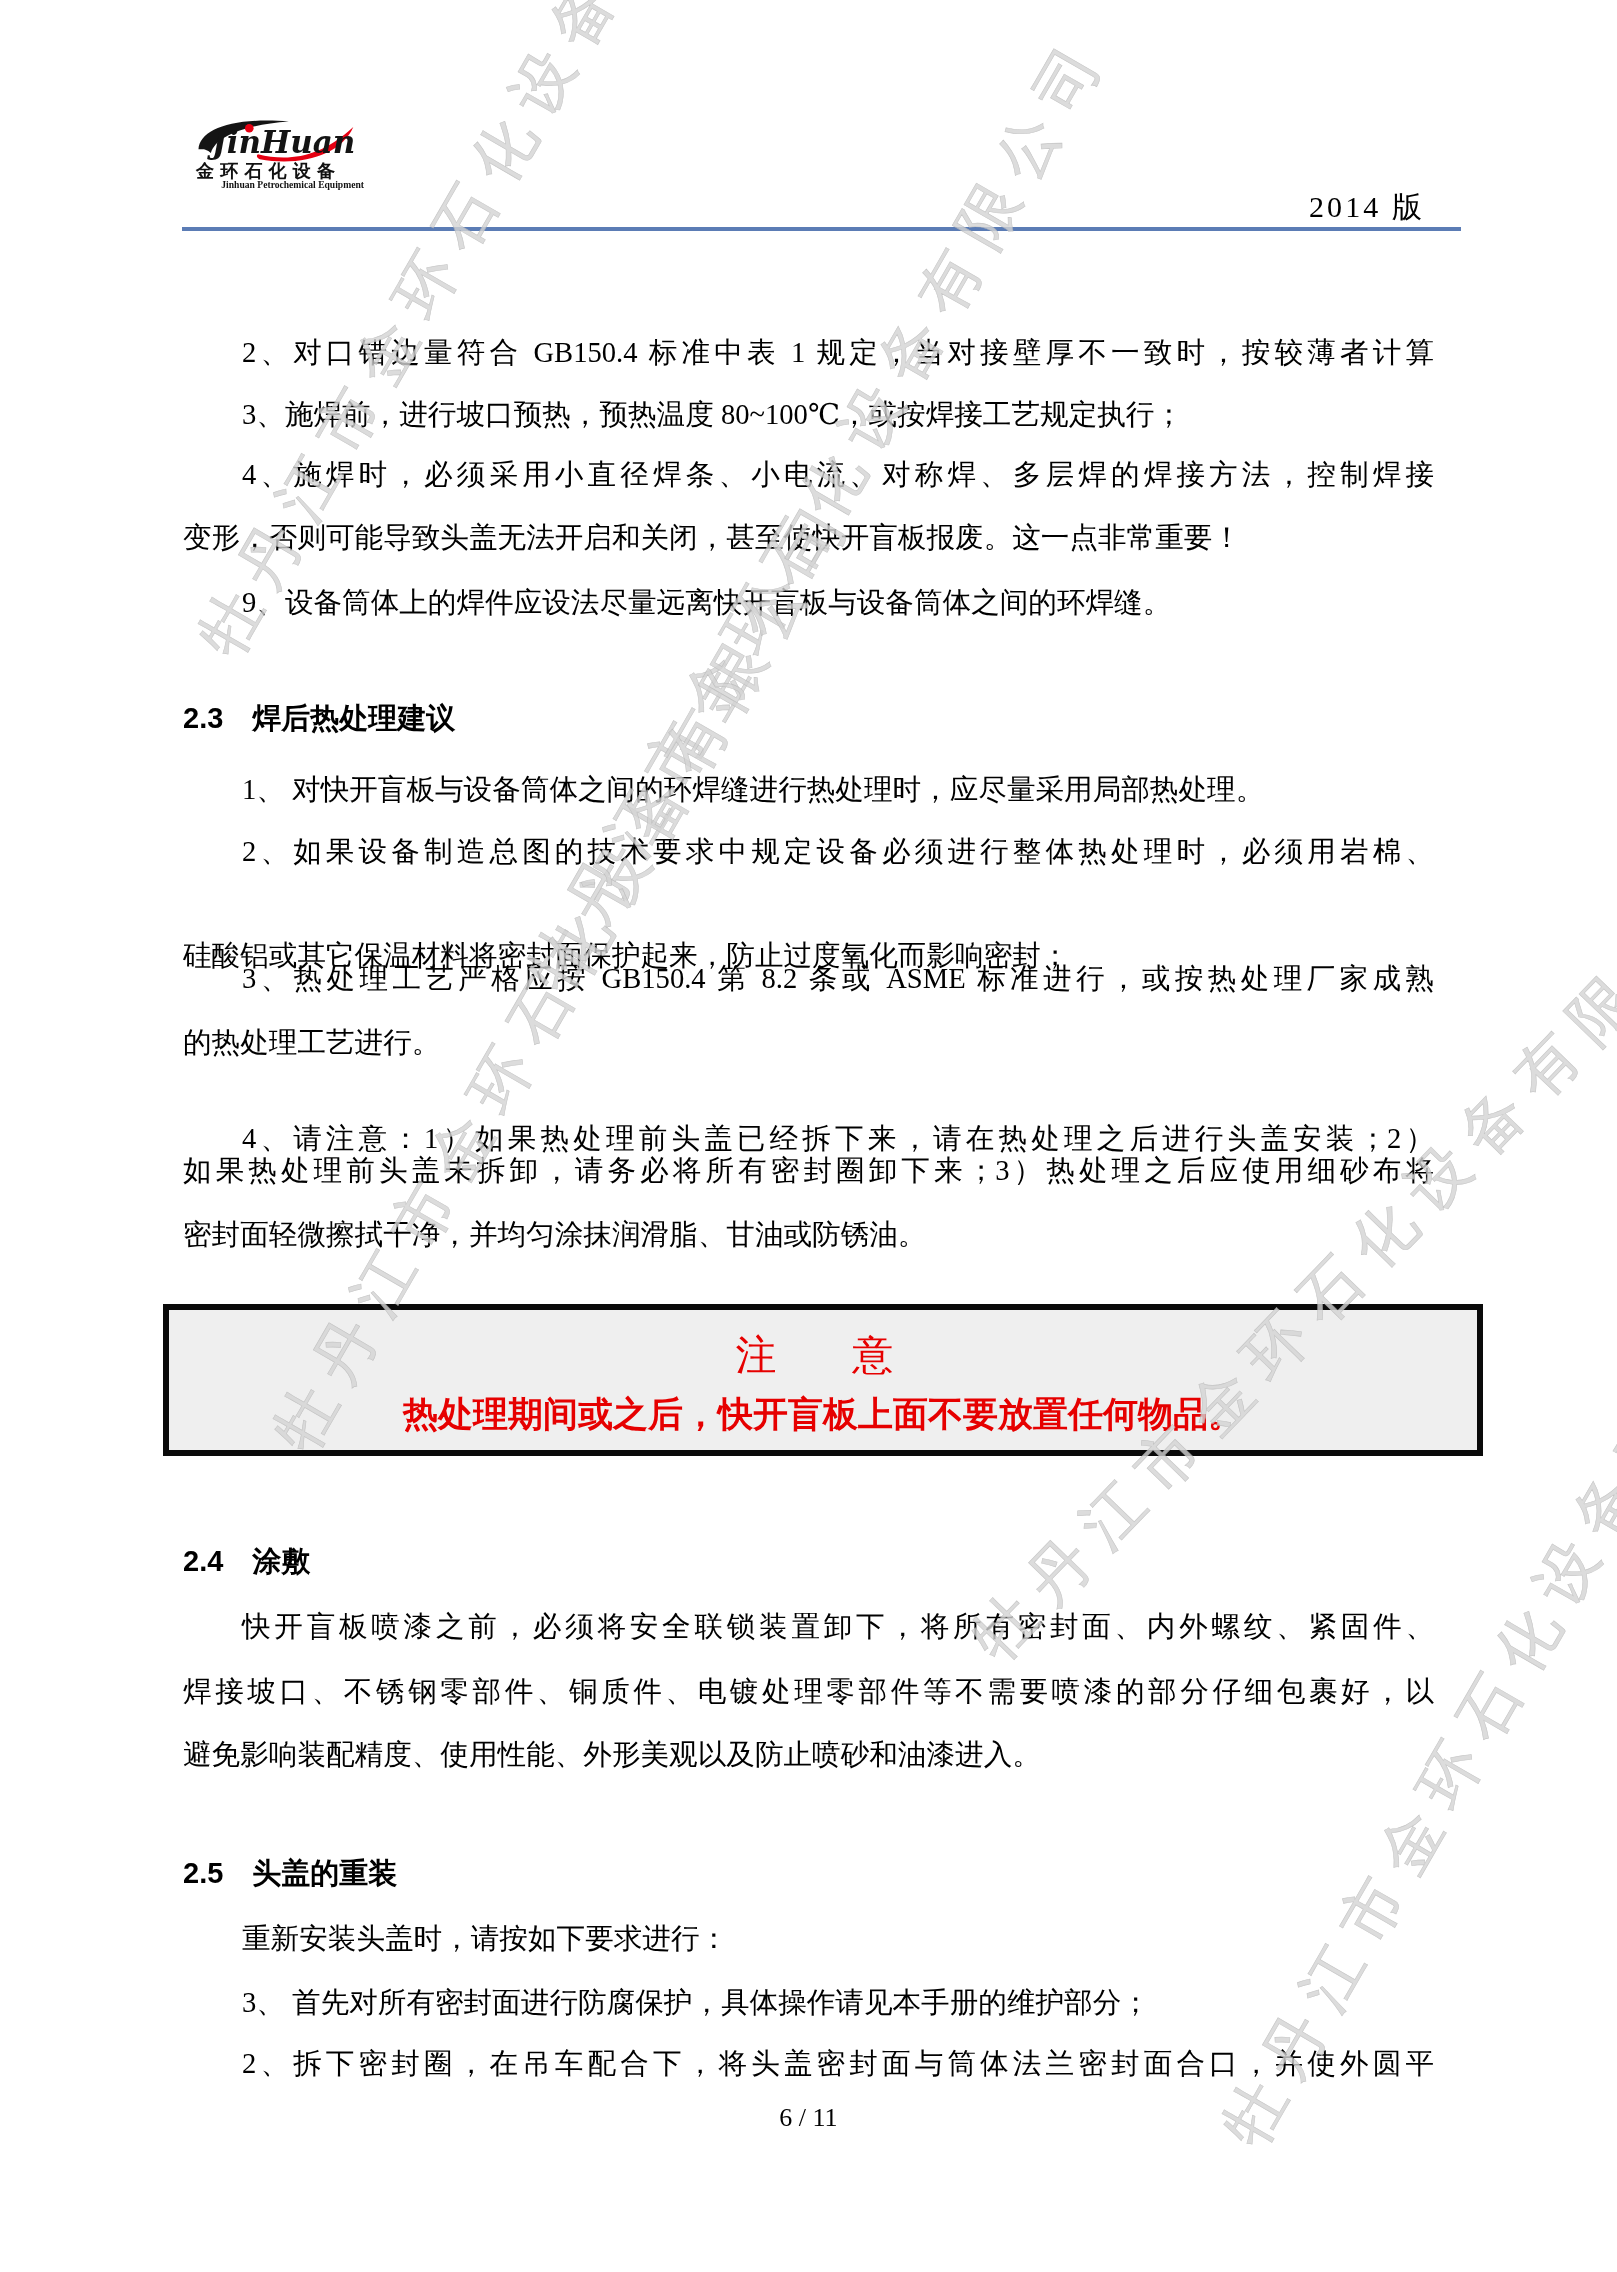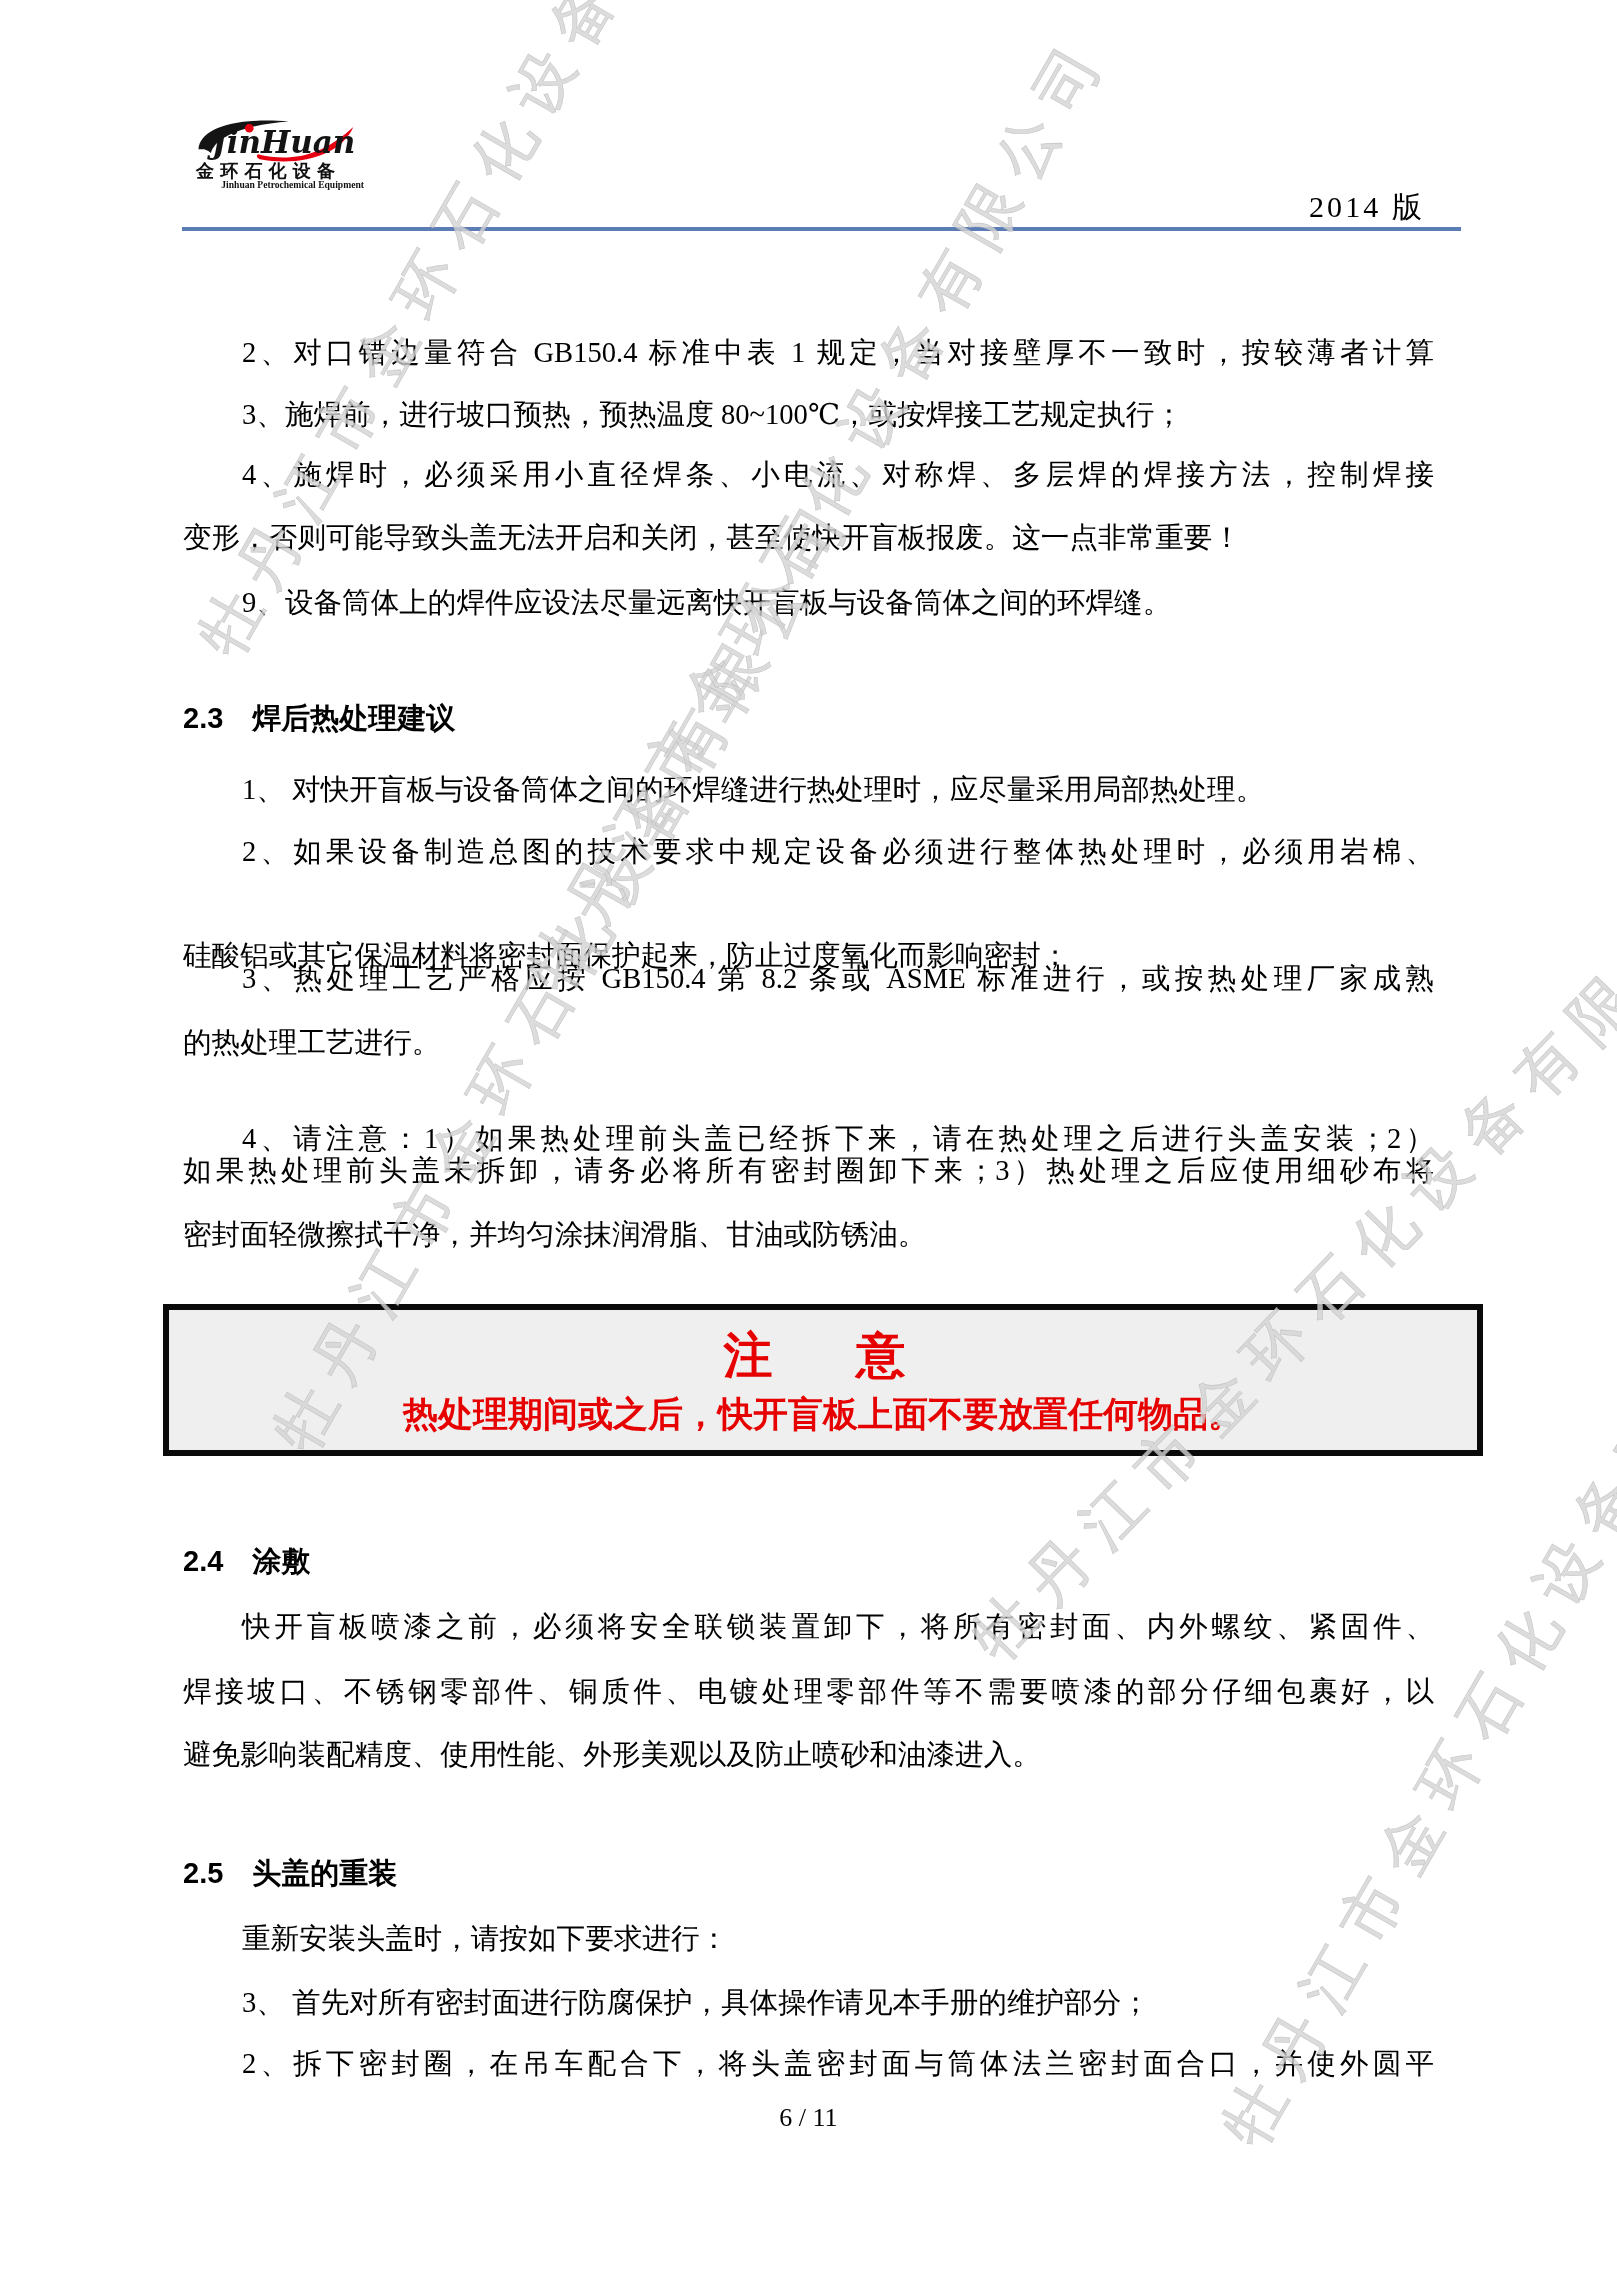--- a/index.html
+++ b/index.html
@@ -51,21 +51,21 @@
   }
   
   #notice-box{
     position:absolute;left:163px;top:1304px;width:1320px;height:152px;
     background:#efefef;border:6.2px solid #0a0a0a;box-sizing:border-box;
     text-align:center;
   }
   #notice-title{
     margin-top:23.6px;
     font-family:"Liberation Sans","DejaVu Sans",sans-serif;
-    font-weight:bold;font-size:49px;line-height:43px;
+    font-weight:normal;font-size:41px;line-height:43px;
     letter-spacing:17.4px;color:#e60000;
   }
   #notice-message{
     margin-top:18px;
     font-family:"Liberation Sans","DejaVu Sans",sans-serif;
     font-weight:bold;font-size:35px;line-height:38px;
     color:#e60000;white-space:nowrap;
   }
   
   #page-number{

